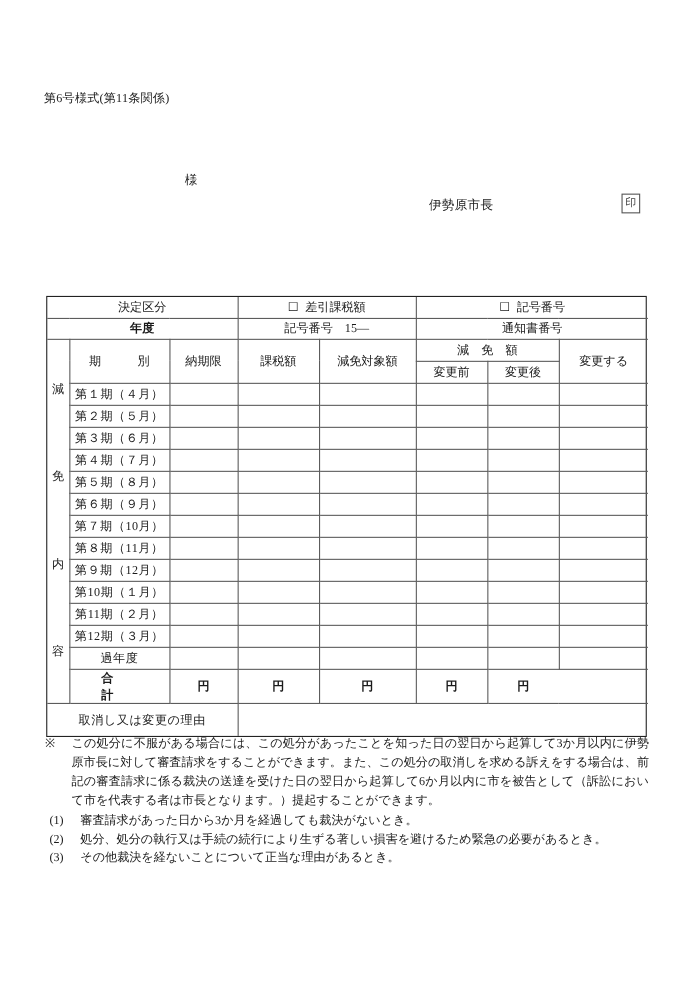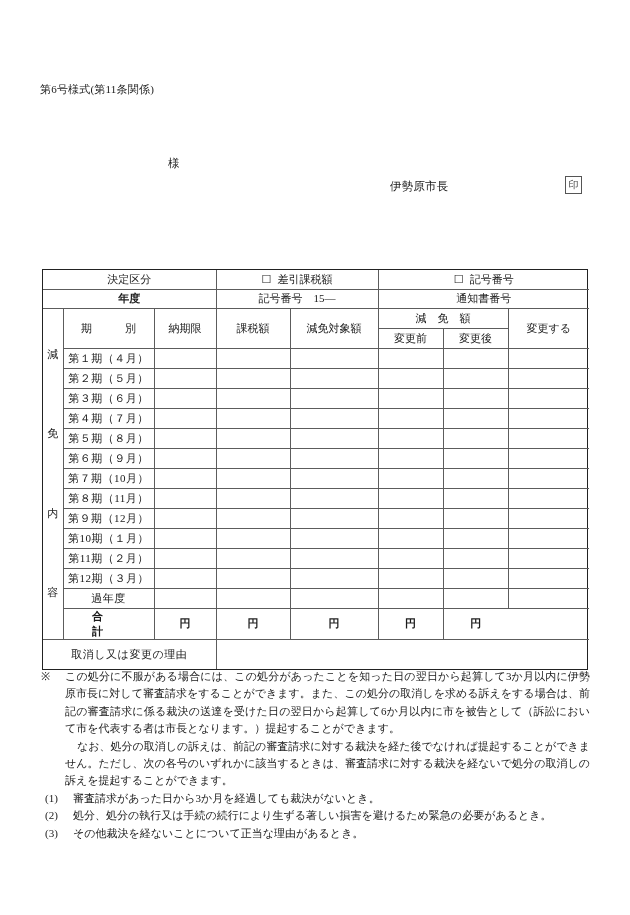--- a/index.html
+++ b/index.html
@@ -393,24 +393,20 @@
       </tr>
     </tbody>
       </table>
   </div>
 
   <div class="notes">
     <div class="note-block">
       <span class="note-mark">※</span>
       <span class="note-body">この処分に不服がある場合には、この処分があったことを知った日の翌日から起算して3か月以内に伊勢原市長に対して審査請求をすることができます。また、この処分の取消しを求める訴えをする場合は、前記の審査請求に係る裁決の送達を受けた日の翌日から起算して6か月以内に市を被告として（訴訟において市を代表する者は市長となります。）提起することができます。</span>
     </div>
-    <div class="note-block">
-      <span class="note-mark"></span>
-      <span class="note-body note-para">なお、処分の取消しの訴えは、前記の審査請求に対する裁決を経た後でなければ提起することができません。ただし、次の各号のいずれかに該当するときは、審査請求に対する裁決を経ないで処分の取消しの訴えを提起することができます。</span>
-    </div>
     <div class="note-item">
       <span class="note-num">(1)</span>
       <span class="note-text">審査請求があった日から3か月を経過しても裁決がないとき。</span>
     </div>
     <div class="note-item">
       <span class="note-num">(2)</span>
       <span class="note-text">処分、処分の執行又は手続の続行により生ずる著しい損害を避けるため緊急の必要があるとき。</span>
     </div>
     <div class="note-item">
       <span class="note-num">(3)</span>

